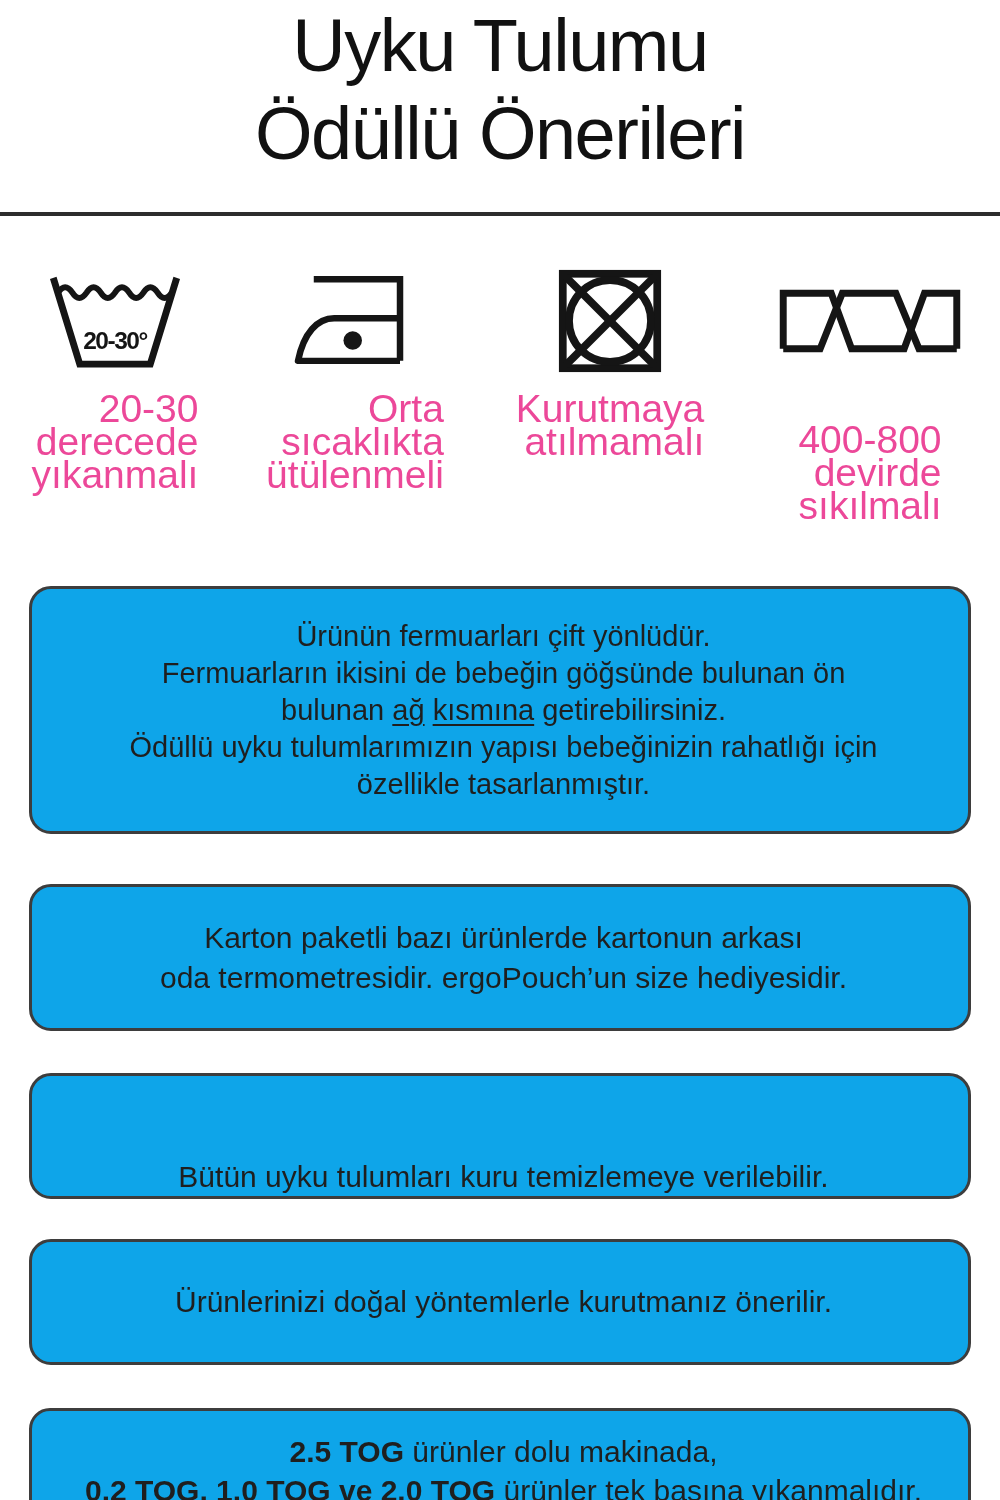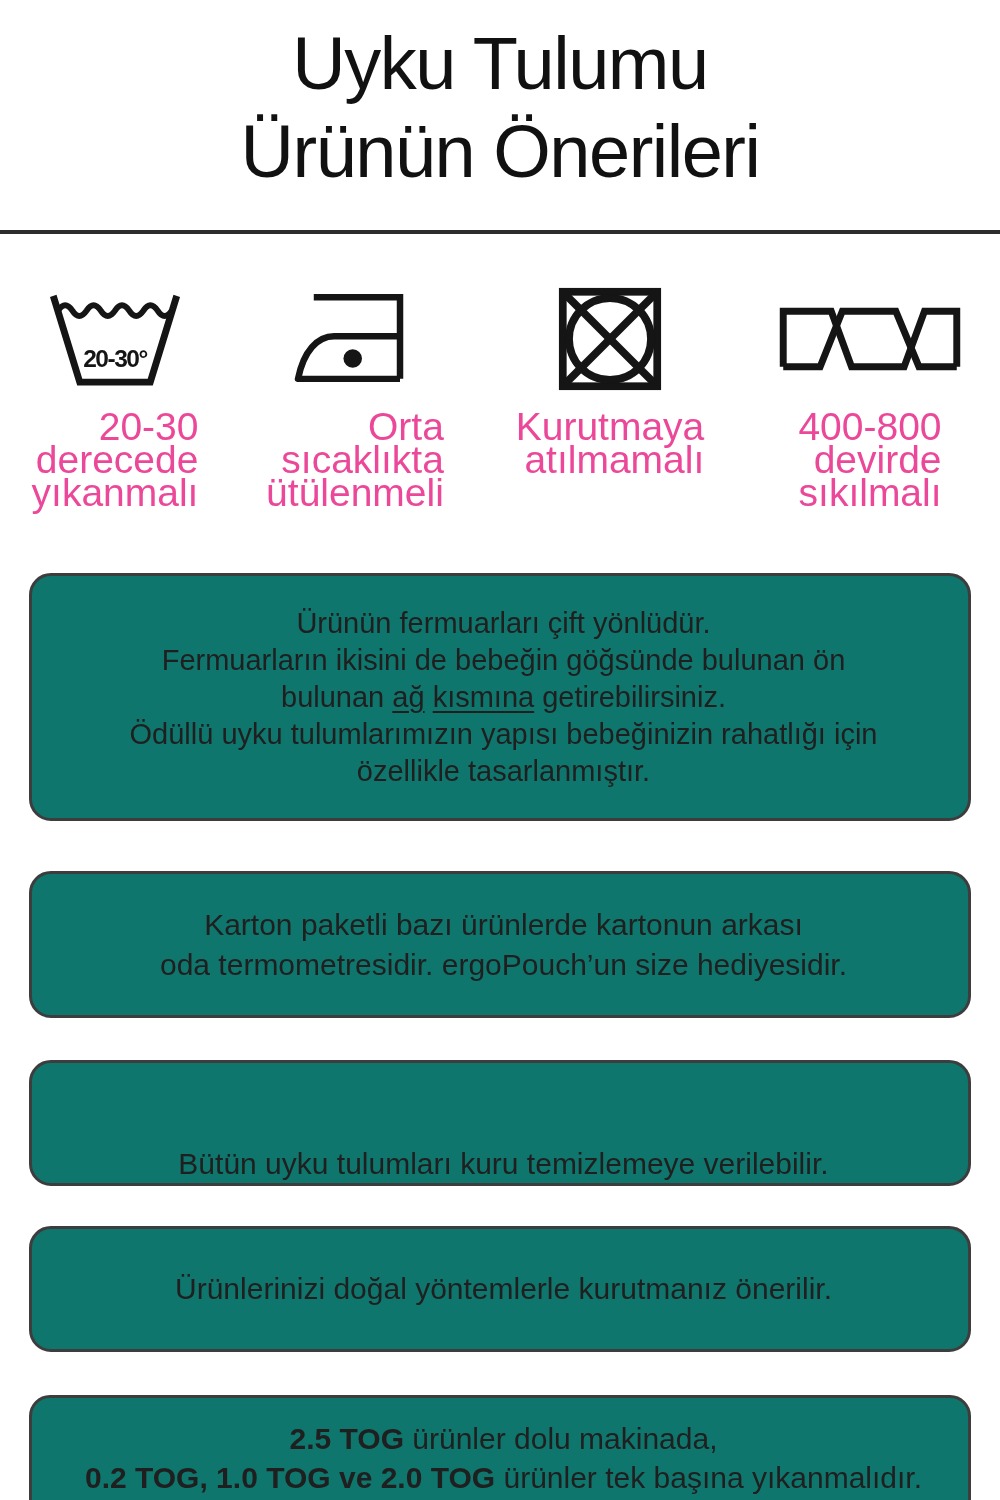--- a/index.html
+++ b/index.html
@@ -2,55 +2,55 @@
 <html lang="tr"><head>
 <meta charset="utf-8">
 <style>
   * { margin:0; padding:0; box-sizing:border-box; }
   html,body { background:#ffffff; }
   .page {
     width:1000px; height:1500px; overflow:hidden; background:#fff;
     font-family:"Liberation Sans","DejaVu Sans",sans-serif; color:#1b1b1b;
   }
   .title {
-    text-align:center; padding-top:20px;
+    text-align:center; padding-top:2px;
     font-size:74px; line-height:88px; letter-spacing:-1.5px; color:#111;
   }
   .divider { margin-top:34px; width:100%; height:4px; background:#2d2d2d; }
 
   .icons-row { display:flex; margin-top:52px; }
   .icon-col { display:flex; flex-direction:column; align-items:center; }
   .icon-col.c1 { width:23%; } .icon-col.c2 { width:25%; }
-  .icon-col.c3 { width:26%; } .icon-col.c4 { width:26%; }
+  .icon-col.c3 { width:26%; } .icon-col.c4 { width:26%;gap:31px; }
   .icon-box { height:106px; display:flex; align-items:center; justify-content:center; }
   .icon-label { margin-top:18px; font-size:39px; line-height:33px; text-align:right; color:#ec4899; }
 
   .stroke { stroke:#151515; fill:none; }
 
   .info-box {
     margin:0 29px; border:3px solid #3d3d3d; border-radius:22px;
     display:flex; flex-direction:column; justify-content:center;
-    text-align:center; color:#1f1f1f; background:#0f766e;padding-left:7px;
+    text-align:center; color:#1f1f1f; background:#0ea5e9;padding-left:7px;
   }
   .box-zipper  { height:248px; margin-top:64px; font-size:29px; line-height:37px; }
   .box-thermo  { height:147px; margin-top:50px; font-size:30px; line-height:40px; }
   .box-dry     { height:126px; margin-top:42px; font-size:30px; line-height:38px;justify-content:flex-end; }
   .box-natural { height:126px; margin-top:40px; font-size:30px; line-height:38px; }
   .box-tog     { height:126px; margin-top:43px; font-size:30px; line-height:39px;border-radius:21px; }
   .info-box b { font-weight:bold; }
   .info-box u { text-decoration:underline; text-decoration-thickness:2px; text-underline-offset:4px; }
 </style>
 </head>
 <body>
 
 <div class="page">
 
   <div class="title">
     <div>Uyku Tulumu</div>
-    <div>Ürünün Önerileri</div>
+    <div>Ödüllü Önerileri</div>
   </div>
 
   <div class="divider"></div>
 
   <div class="icons-row">
 
     <div class="icon-col c1">
       <div class="icon-box">
         <svg width="142" height="98" viewBox="0 0 140 100">
           <path class="stroke" stroke-width="7" stroke-linejoin="miter" d="M7 6 L34 94 L106 94 L133 6"></path>

